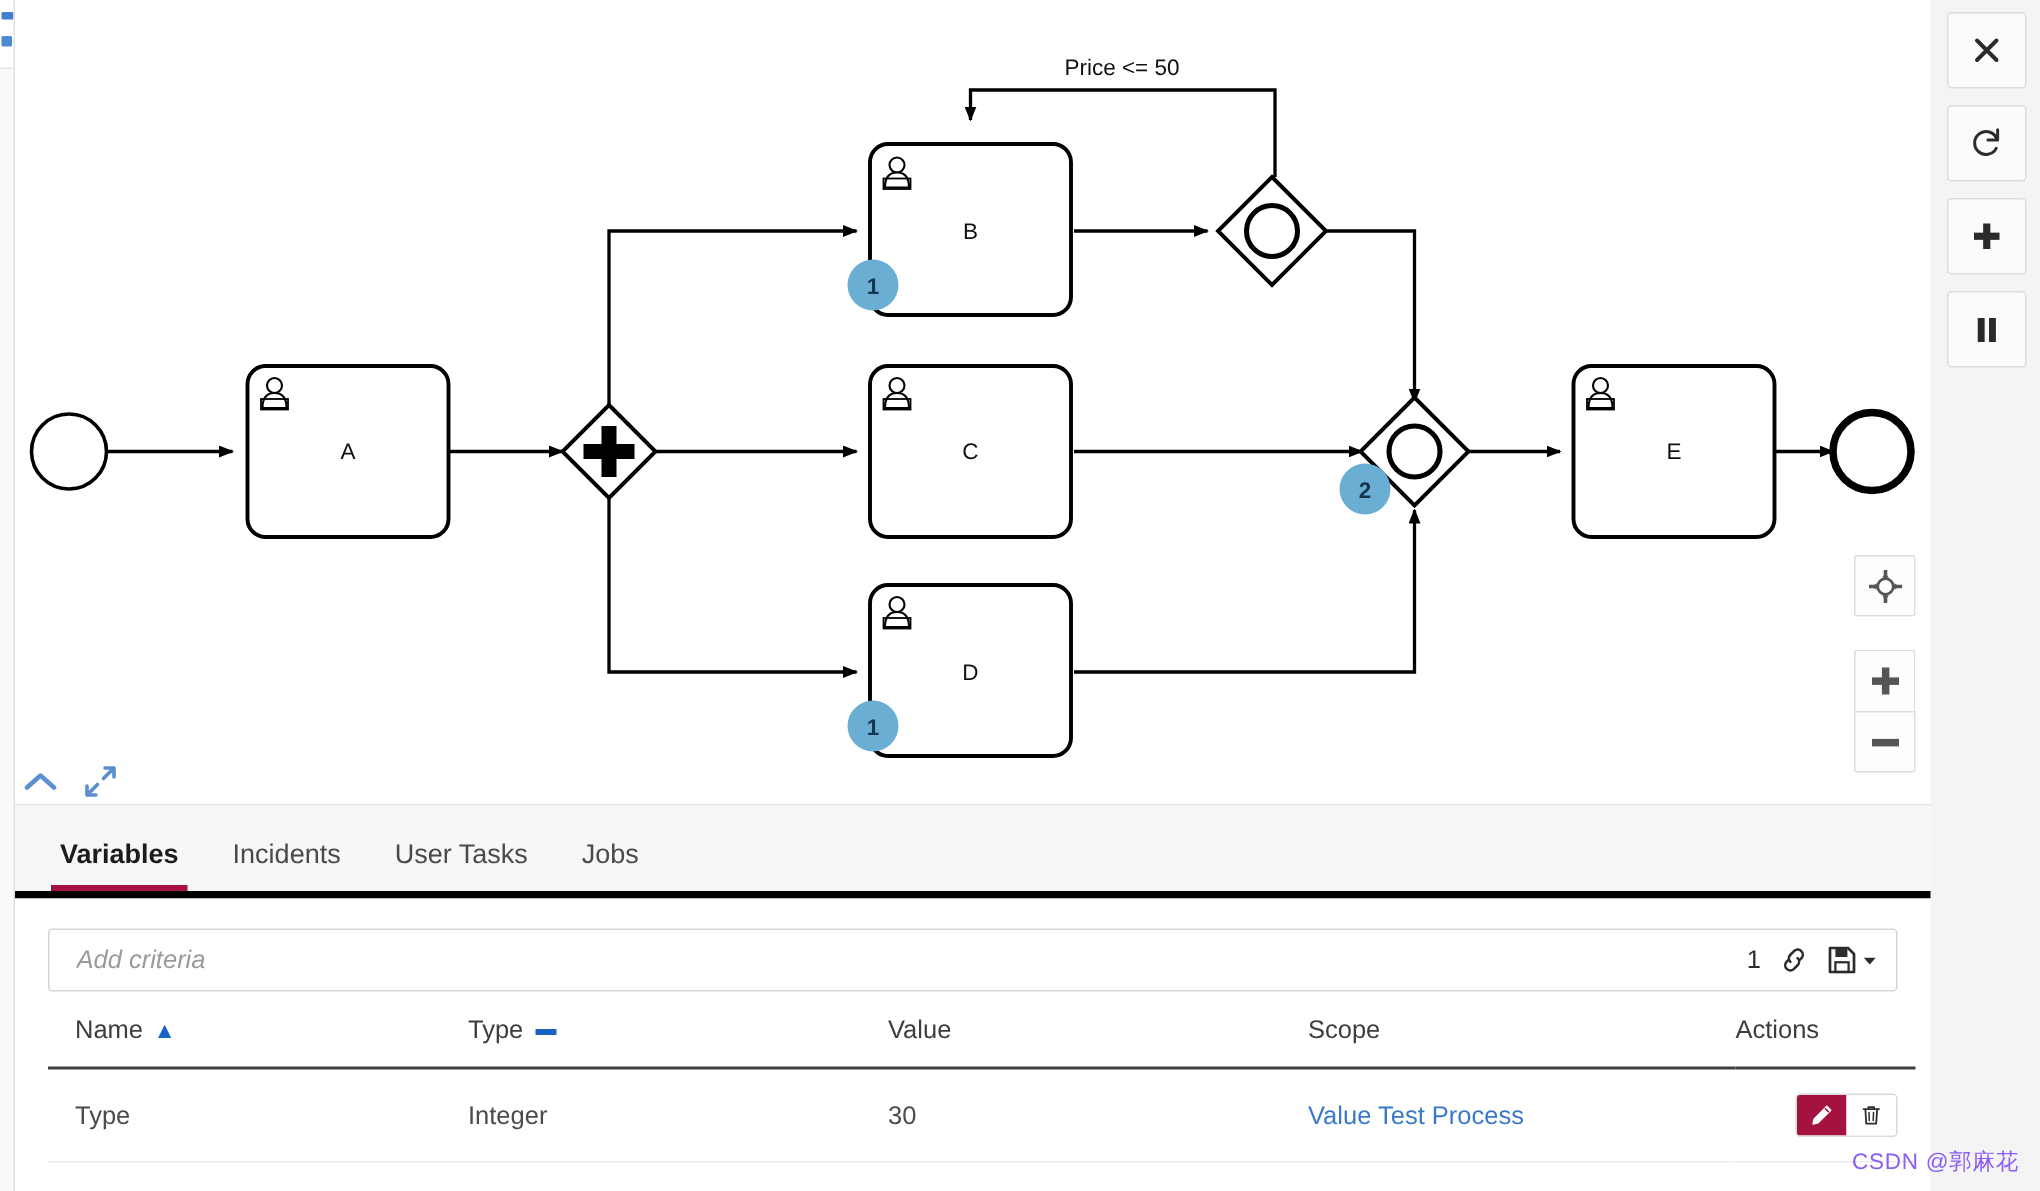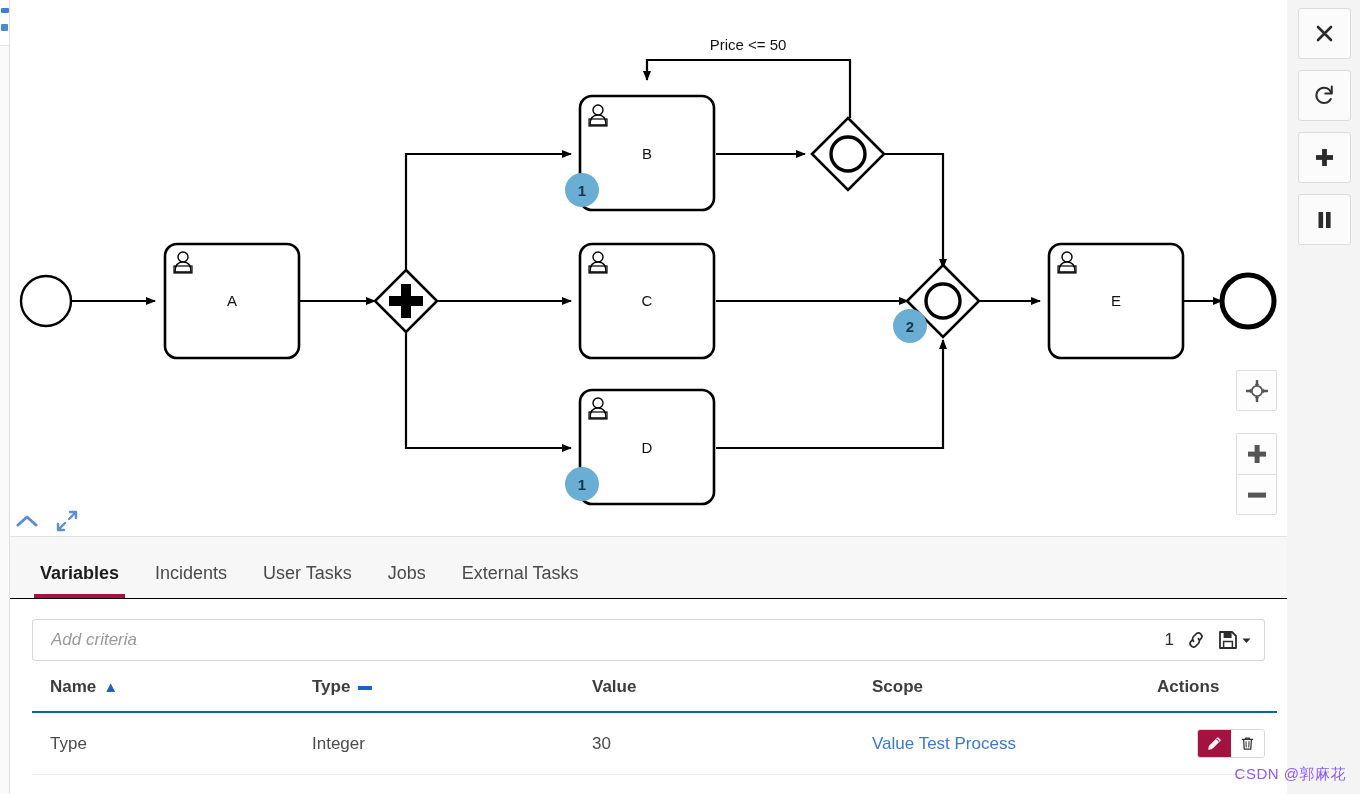--- a/index.html
+++ b/index.html
@@ -110,21 +110,21 @@
   .zoom-btn.reset { margin-bottom: 22px; border-radius: 2px; }
   .zoom-btn.zin { border-radius: 2px 2px 0 0; border-bottom: none; }
   .zoom-btn.zout { border-radius: 0 0 2px 2px; }
 
   
   .tabs-bar {
     position: absolute;
     left: 10px; top: 537px;
     width: 1277px; height: 62px;
     background: #f7f7f7;
-    border-bottom: 1px solid #000000;
+    border-bottom: 5px solid #000000;
     display: flex;
     align-items: flex-end;
     padding-left: 12px;
   }
   .tab {
     position: relative;
     font-size: 18px;
     color: #4a4a4a;
     padding: 0 18px 16px 18px;
     cursor: pointer;
@@ -185,24 +185,24 @@
   
   table.vars {
     width: 100%;
     border-collapse: collapse;
     margin-top: 16px;
     table-layout: fixed;
   }
   table.vars th {
     text-align: left;
     font-size: 17px;
-    font-weight: bold;
+    font-weight: normal;
     color: #3d3d3d;
     padding: 0 0 14px 0;
-    border-bottom: 2px solid #0369a1;
+    border-bottom: 2px solid #404040;
   }
   table.vars td {
     font-size: 17px;
     color: #4b4b4b;
     padding: 16px 0;
     border-bottom: 1px solid #ececec;
     vertical-align: middle;
   }
   .col-name  { width: 280px; padding-left: 18px !important; }
   .col-type  { width: 280px; }
@@ -451,21 +451,20 @@
         <rect x="10" y="1" width="4.6" height="16" fill="#2b2b2b"></rect>
       </svg>
     </div>
   </div>
 
   <div class="tabs-bar">
     <div class="tab active">Variables</div>
     <div class="tab">Incidents</div>
     <div class="tab">User Tasks</div>
     <div class="tab">Jobs</div>
-    <div class="tab">External Tasks</div>
   </div>
 
   <div class="content">
 
     <div class="criteria-row">
       <input class="criteria-input" type="text" value="" placeholder="Add criteria" style="">
       <div class="criteria-right">
         <span class="crit-count">1</span>
         <span class="icon-btn">
           <svg width="20" height="20" viewBox="0 0 20 20">

